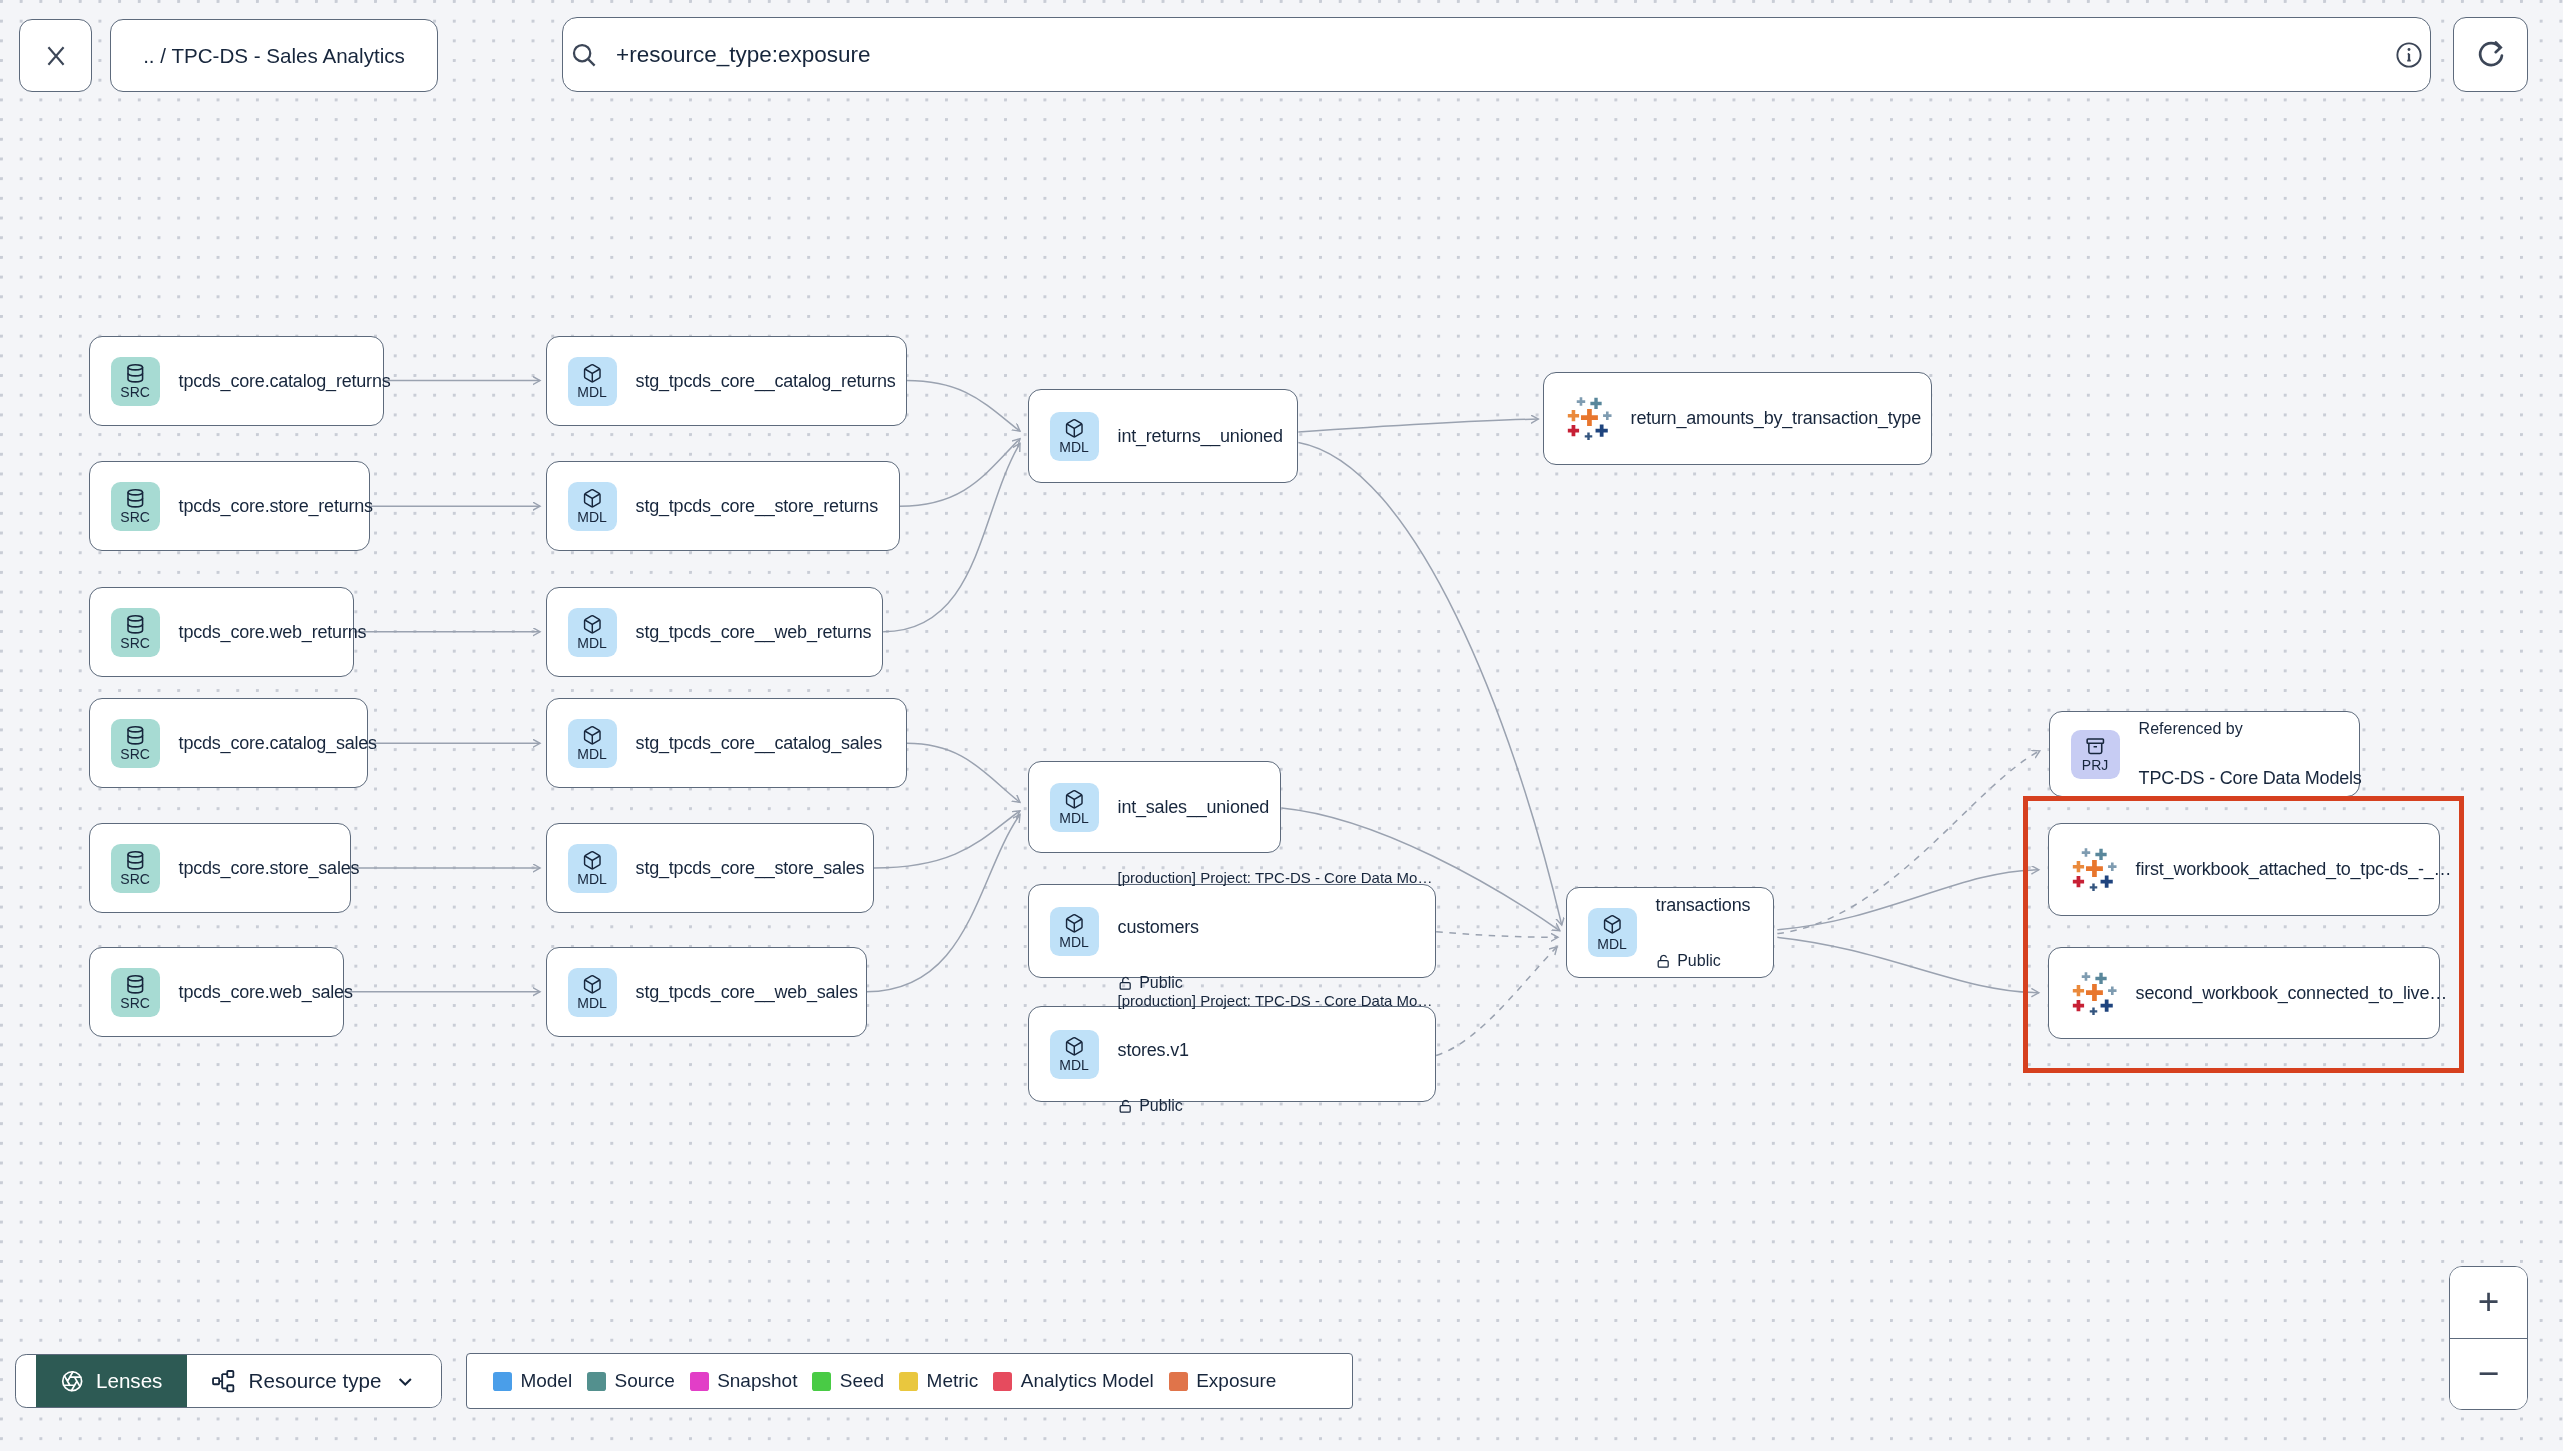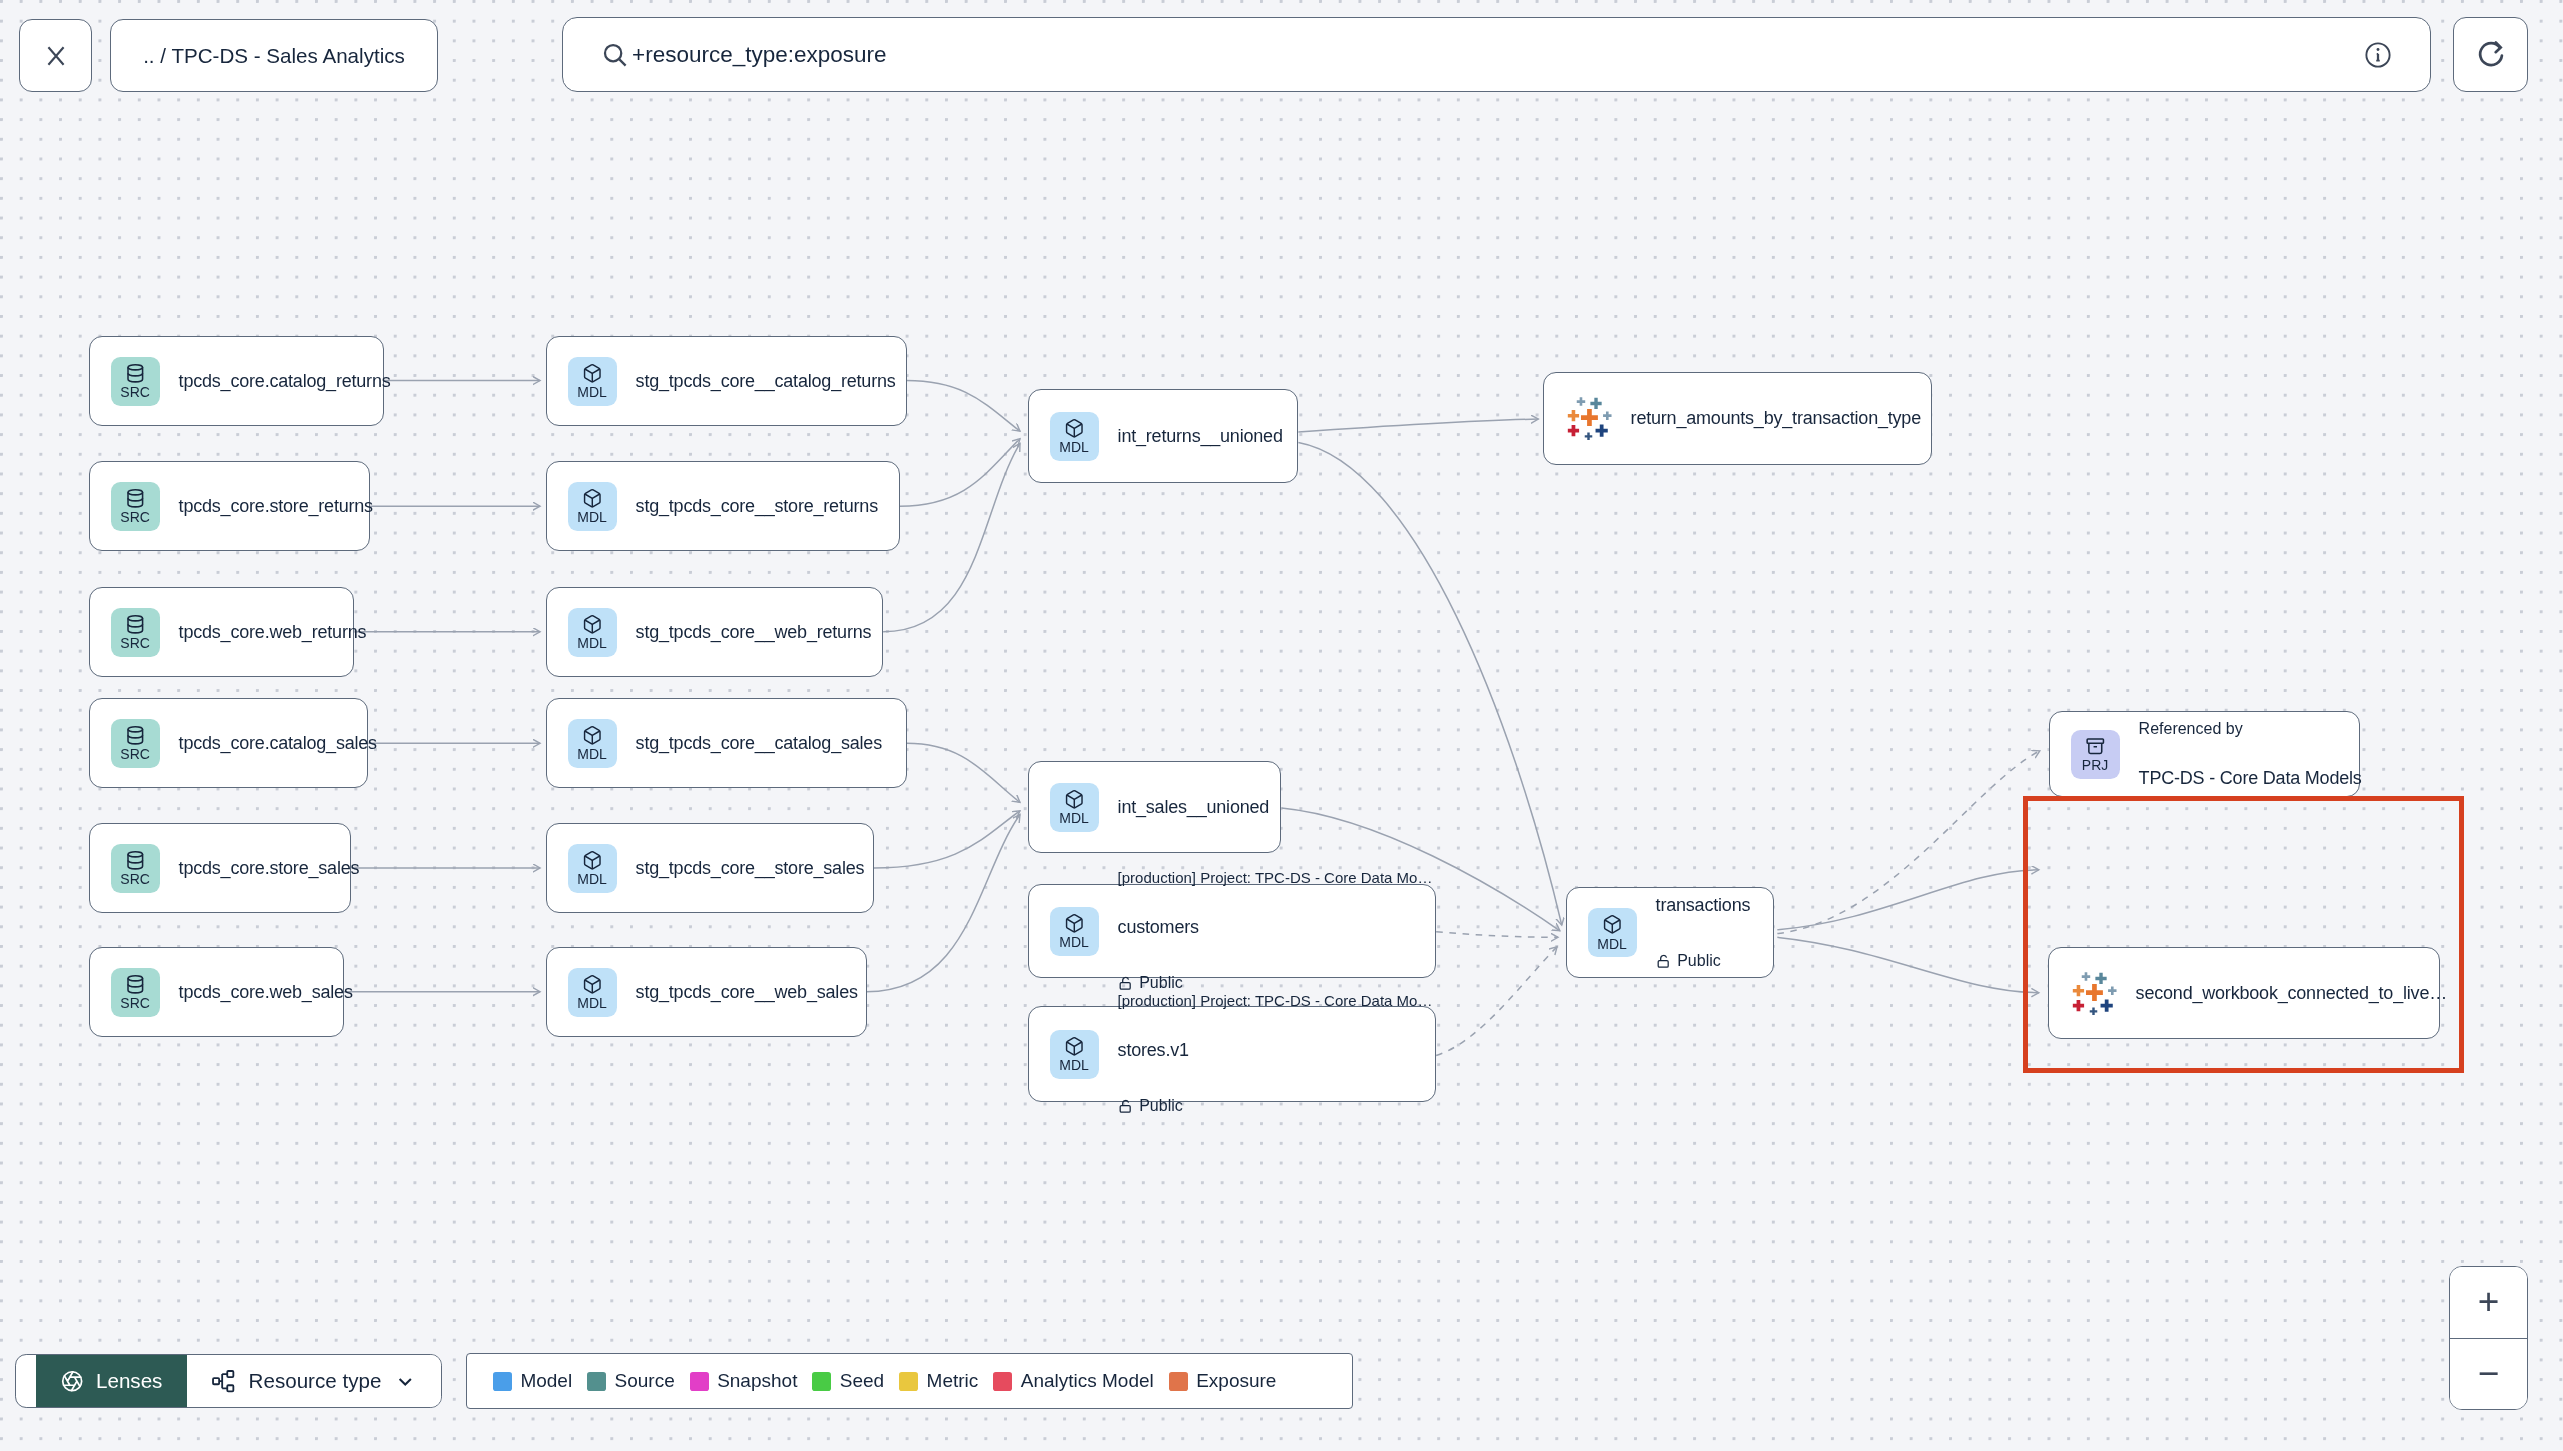--- a/index.html
+++ b/index.html
@@ -16,21 +16,21 @@
     background:#fff;border:1.9px solid #5d6a7c;border-radius:13px;cursor:pointer;box-sizing:border-box;
   }
   .crumb{
     position:absolute;left:110px;top:19px;width:328px;height:73px;
     background:#fff;border:1.9px solid #5d6a7c;border-radius:13px;box-sizing:border-box;
     display:flex;align-items:center;justify-content:center;font-size:20.6px;cursor:pointer;white-space:nowrap;
   }
   .search{
     position:absolute;left:562px;top:17px;width:1869px;height:75px;
     background:#fff;border:1.9px solid #5d6a7c;border-radius:15px;box-sizing:border-box;
-    display:flex;align-items:center;padding:0 37px;
+    display:flex;align-items:center;padding:0 6px;gap:15px;
   }
   .search input{
     flex:1;border:none;outline:none;background:transparent;
     font-family:"Liberation Sans",sans-serif;font-size:22.5px;color:#17263c;
   }
   .icon-btn{display:flex;align-items:center;justify-content:center;background:none;border:none;cursor:pointer;padding:0;}
   
   .node{
     position:absolute;display:flex;align-items:center;gap:19px;padding:0 20.6px;box-sizing:border-box;
     background:#fff;border:1.9px solid #5d6a7c;border-radius:13px;cursor:pointer;
@@ -426,20 +426,26 @@
           <use href="#i-archive"></use>
         </svg>
         <div class="bdg">PRJ</div>
       </div>
     <div class="col">
       <div class="ctx" style="font-size:16px">Referenced by</div>
       <div class="title">TPC-DS - Core Data Models</div>
     </div>
   </div>
 
+  <div class="node" style="left:2048px;top:823px;width:392px;height:93px">
+    <svg class="tbl" viewBox="0 0 50 50">
+        <use href="#i-tableau"></use>
+      </svg>
+    <div class="title">first_workbook_attached_to_tpc-ds_-_…</div>
+  </div>
   <div class="node" style="left:2048px;top:947px;width:392px;height:92px">
     <svg class="tbl" viewBox="0 0 50 50">
         <use href="#i-tableau"></use>
       </svg>
     <div class="title">second_workbook_connected_to_live…</div>
   </div>
 
   <div class="hibox"></div>
 
   <div class="pill" style="left:15px;top:1354px;height:54px">

